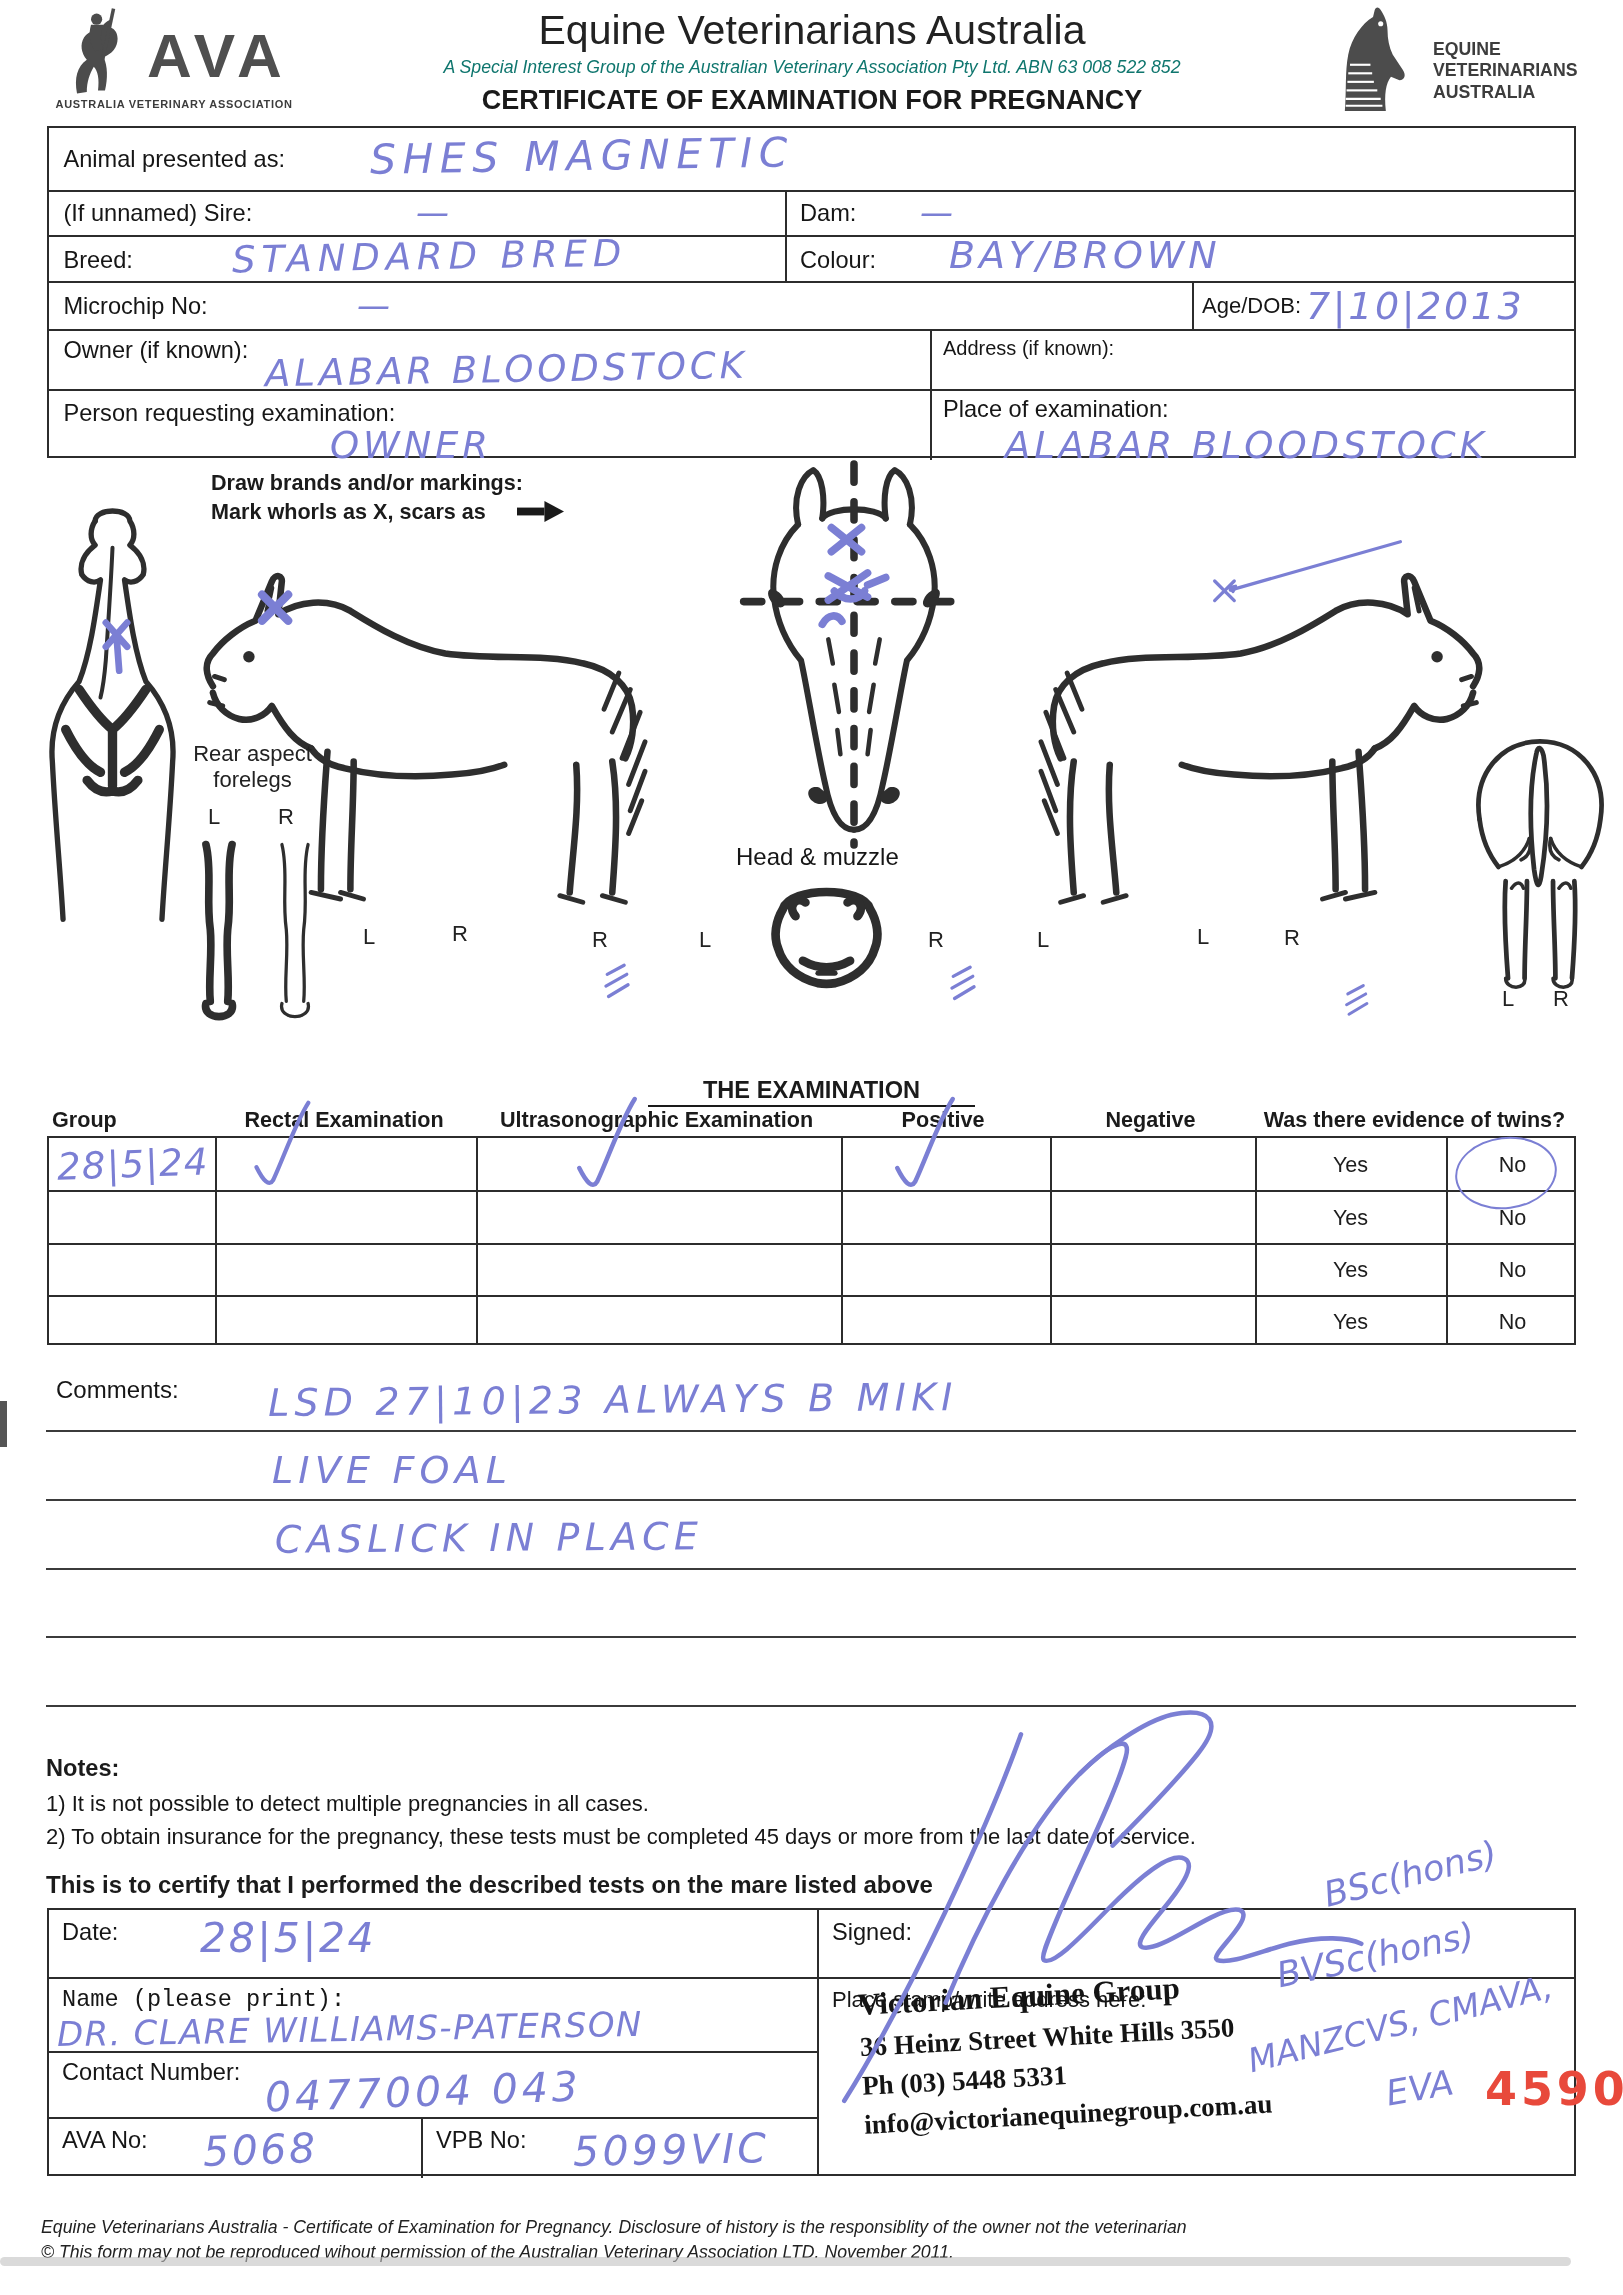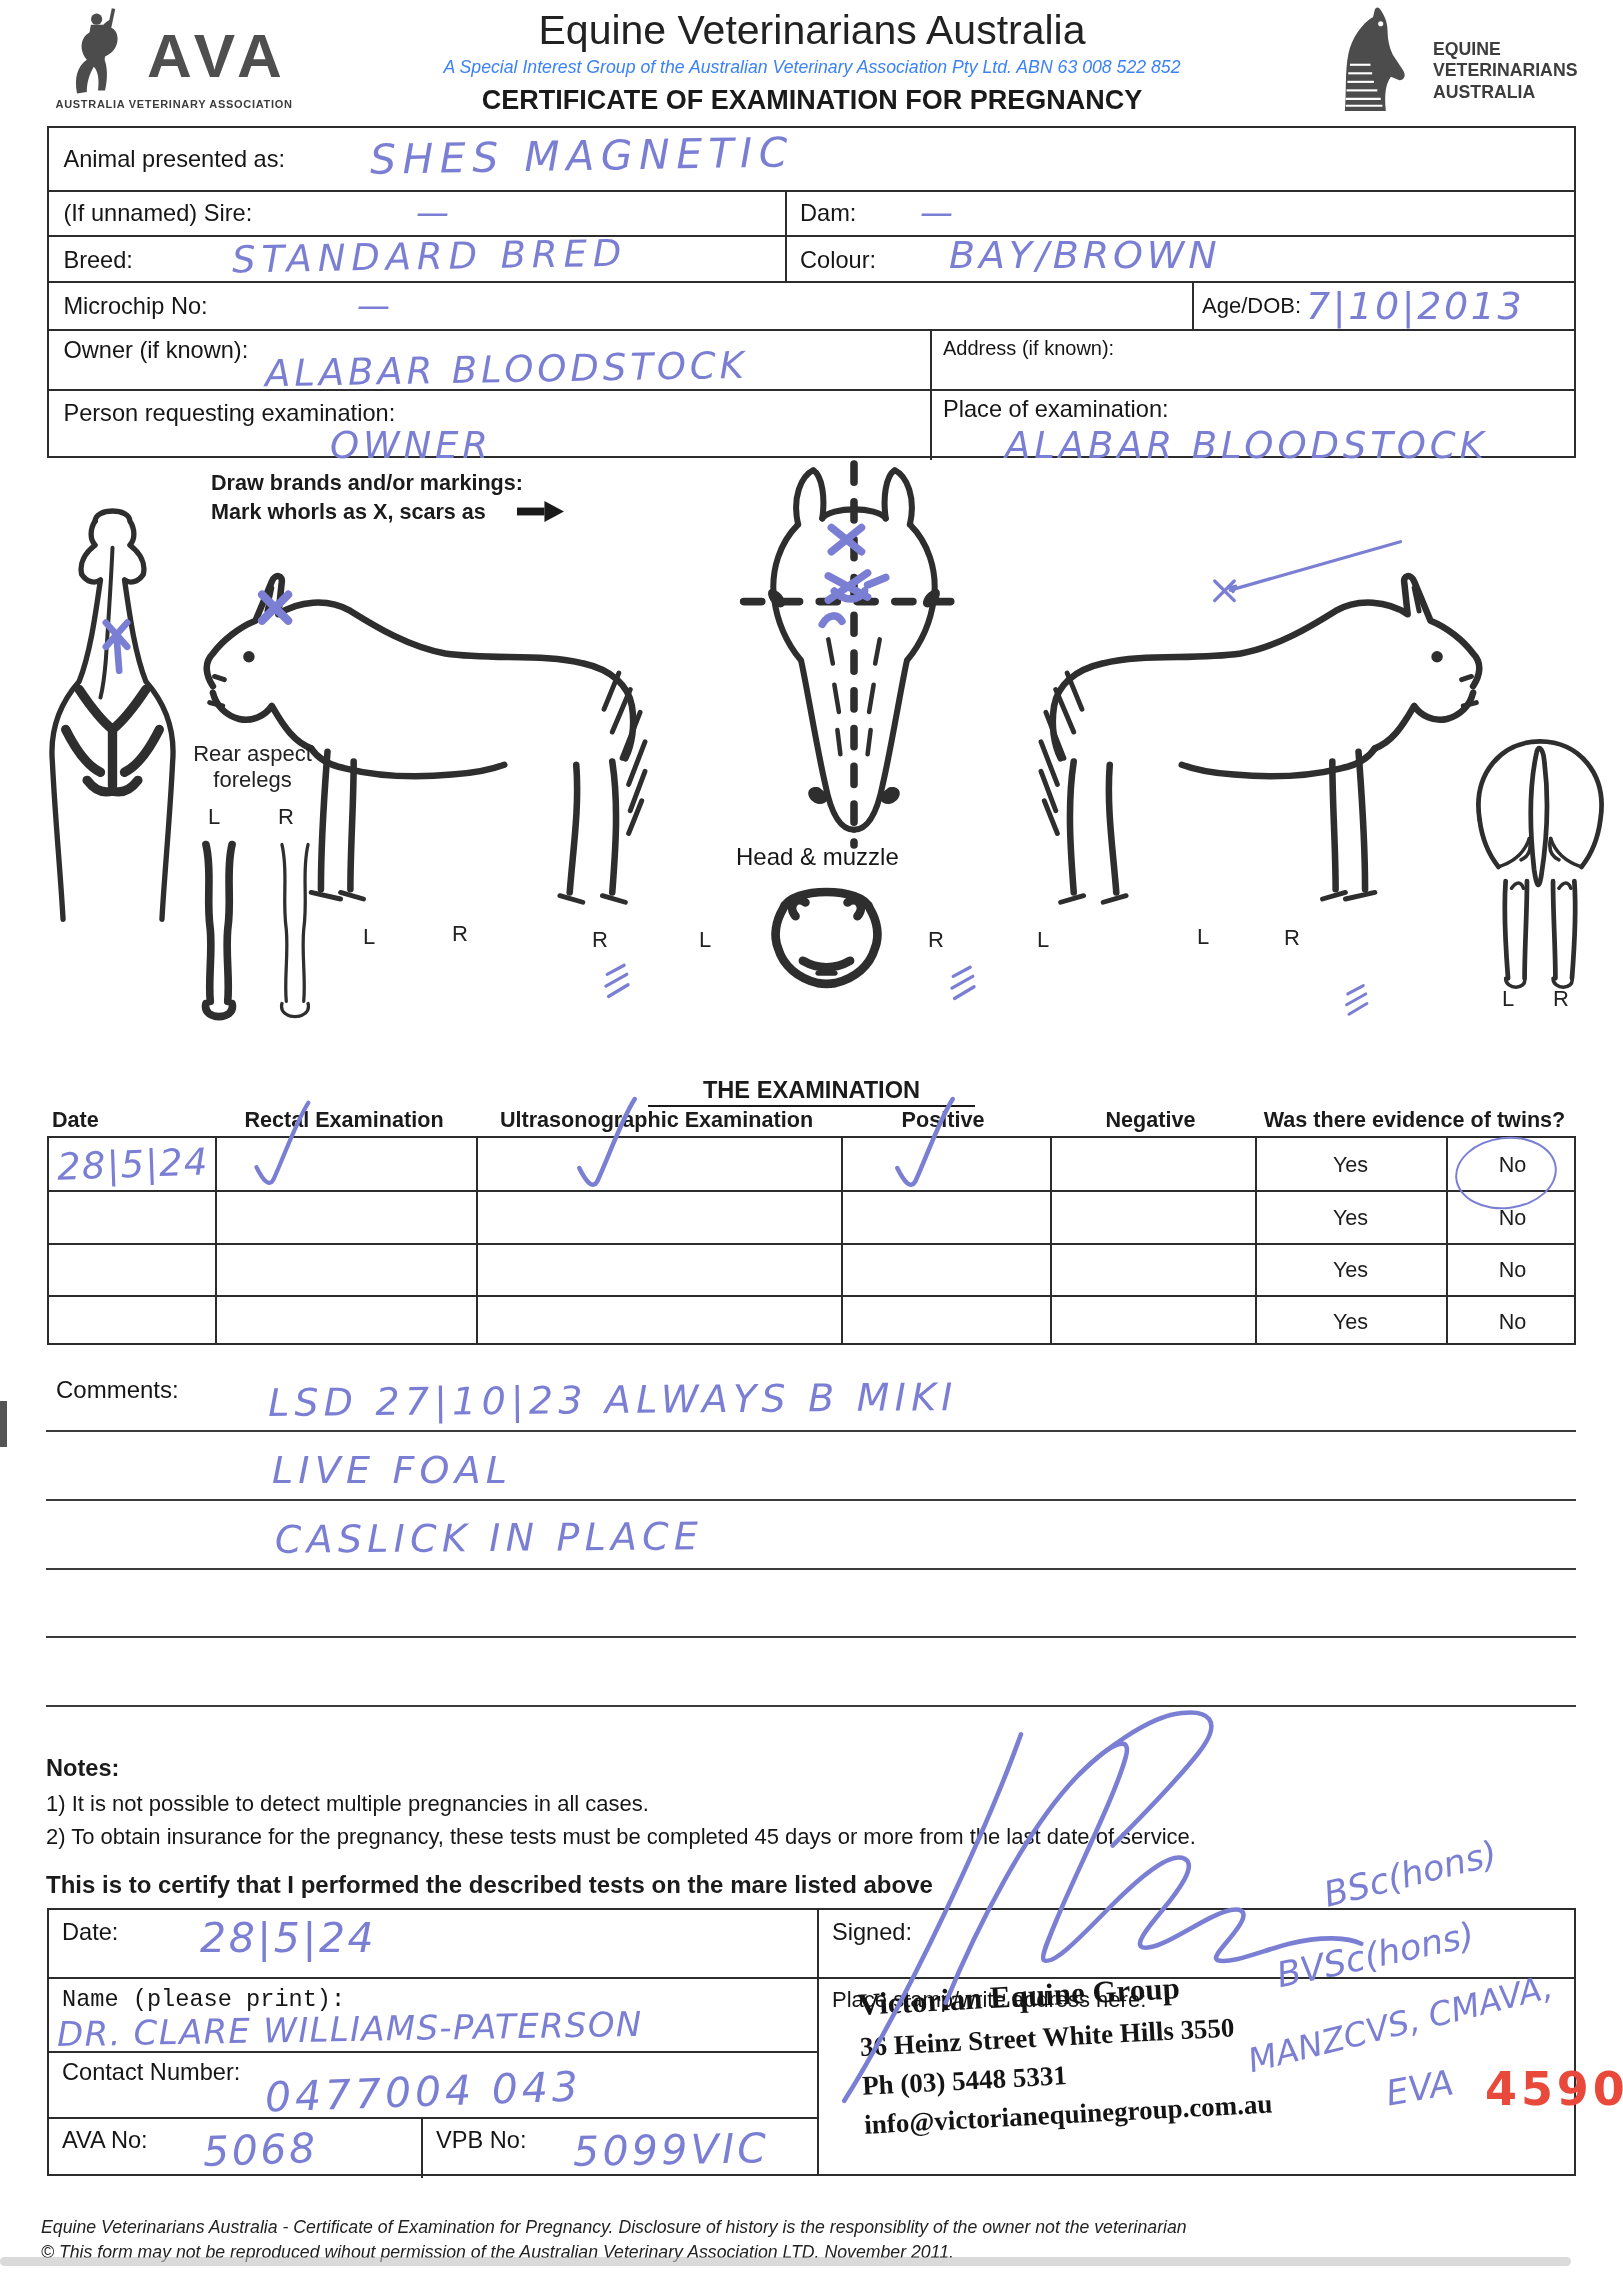--- a/index.html
+++ b/index.html
@@ -41,21 +41,21 @@
       <circle class="logo-fill" cx="58" cy="16" r="8"></circle>
       <path class="logo-fill" d="M50,24 C46,38 48,52 56,62 L68,58 C62,46 64,34 68,24 Z"></path>
       <rect class="logo-fill" x="72" y="0" width="5" height="74" transform="rotate(12 74 37)"></rect>
     </svg>
     <div class="abs" style="left:98px;top:11.8px;font-size:62px;font-weight:bold;color:#4f4f4f;letter-spacing:6.5px;">AVA</div>
     <div class="abs" style="left:6.5px;top:90px;font-size:11px;font-weight:bold;color:#3c3c3c;letter-spacing:0.7px;">AUSTRALIA VETERINARY ASSOCIATION</div>
   </div>
 
   <div class="abs" style="left:393px;top:6.5px;width:838px;">
     <div class="center" style="font-size:41px;color:#222;">Equine Veterinarians Australia</div>
-    <div class="center" style="font-size:17.7px;font-style:italic;margin-top:3.9px;color:#3b82f6;">A Special Interest Group of the Australian Veterinary Association Pty Ltd. ABN 63 008 522 852</div>
+    <div class="center" style="font-size:17.7px;font-style:italic;margin-top:3.9px;color:#0f766e;">A Special Interest Group of the Australian Veterinary Association Pty Ltd. ABN 63 008 522 852</div>
     <div class="center bold" style="font-size:27px;margin-top:6.5px;color:#1a1a1a;">CERTIFICATE OF EXAMINATION FOR PREGNANCY</div>
   </div>
 
   <div class="abs" style="left:1335px;top:5.2px;width:281px;height:115px;">
     <svg class="abs" style="left:0;top:0;" width="88" height="111" viewBox="0 0 100 130">
       <path class="logo-fill" d="M52,6 C50,2 46,2 45,6 L43,14 C30,22 18,38 14,58 C10,78 12,100 10,124 L58,124 C56,104 58,92 64,84 L74,88 C80,88 82,82 78,76 L66,58 C62,50 60,40 60,30 C60,20 56,12 52,6 Z"></path>
       <g stroke="#ffffff" stroke-width="2.5">
         <line x1="16" y1="70" x2="40" y2="70"></line>
           <line x1="14" y1="80" x2="42" y2="80"></line>
         <line x1="13" y1="90" x2="44" y2="90"></line>
@@ -236,21 +236,21 @@
     <svg class="fig abs" style="left:948px;top:505px;" width="30" height="41" viewBox="0 0 46 62">
       <path class="pen thin" d="M8,20 L34,6 M6,38 L38,20 M10,54 L40,36"></path>
     </svg>
     <svg class="fig abs" style="left:1343px;top:524px;" width="27.5" height="37" viewBox="0 0 46 62">
       <path class="pen thin" d="M8,20 L34,6 M6,38 L38,20 M10,54 L40,36"></path>
     </svg>
   </div>
 
   <div class="abs bold center" style="left:648px;top:1077px;width:327px;font-size:23.6px;border-bottom:2.6px solid #1a1a1a;padding-bottom:1.3px;">THE EXAMINATION</div>
 
-  <span class="abs exam-head" style="left:52px;top:1107px;">Date</span>
+  <span class="abs exam-head" style="left:52px;top:1107px;">Group</span>
   <span class="abs exam-head center" style="left:213px;top:1107px;width:262px;">Rectal Examination</span>
   <span class="abs exam-head center" style="left:460px;top:1107px;width:393px;">Ultrasonographic Examination</span>
   <span class="abs exam-head center" style="left:845px;top:1107px;width:196px;">Positive</span>
   <span class="abs exam-head center" style="left:1049px;top:1107px;width:203px;">Negative</span>
   <span class="abs exam-head center" style="left:1251px;top:1107px;width:327px;">Was there evidence of twins?</span>
 
   <div class="abs box" style="left:47px;top:1136px;width:1529px;height:209px;">
     <div class="abs rowline" style="top:52px;"></div>
     <div class="abs rowline" style="top:105px;"></div>
     <div class="abs rowline" style="top:157px;"></div>

